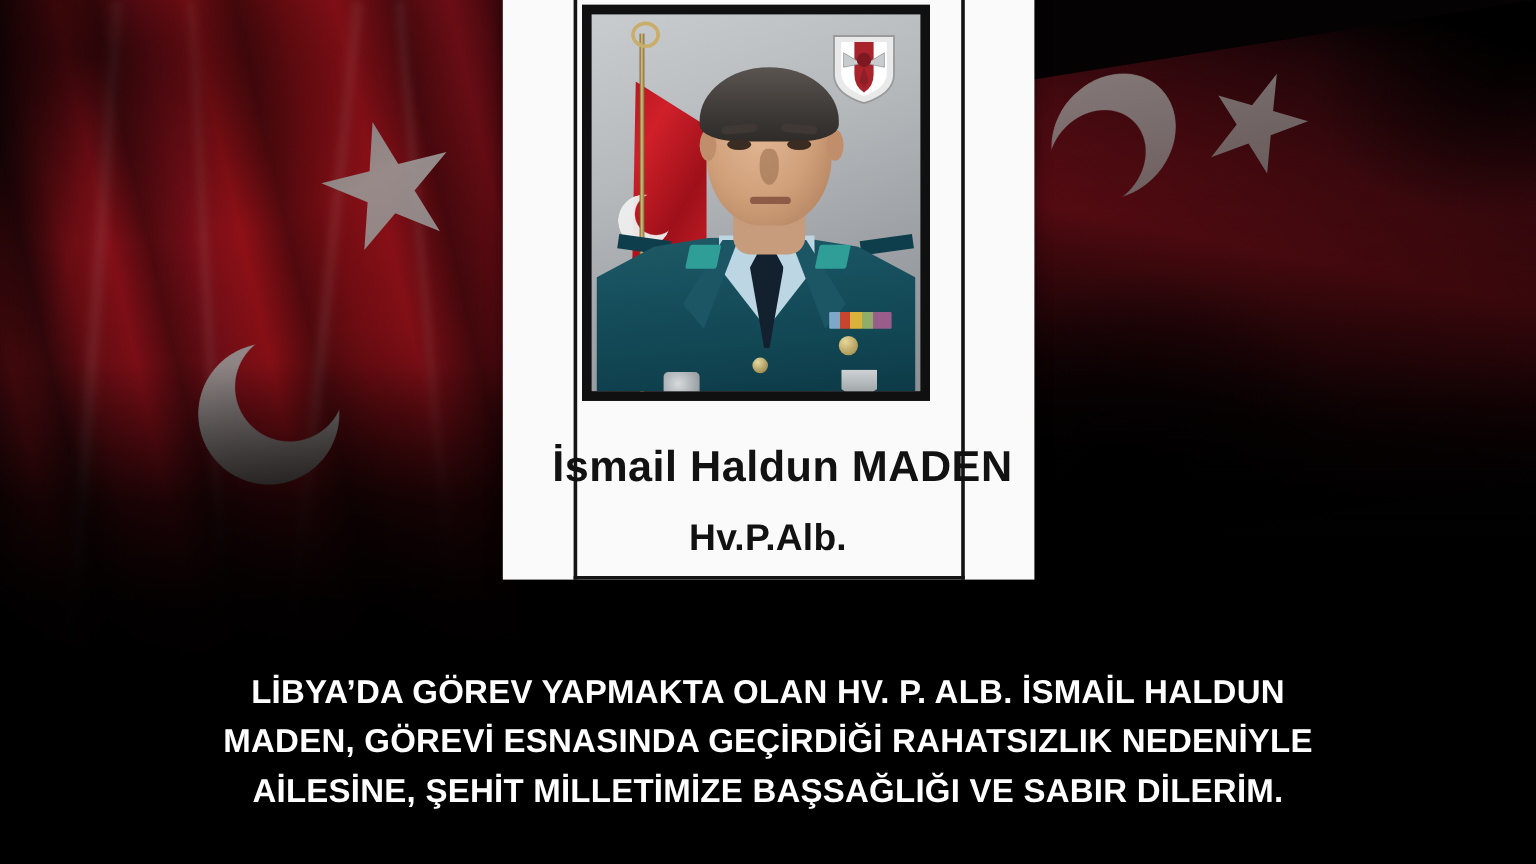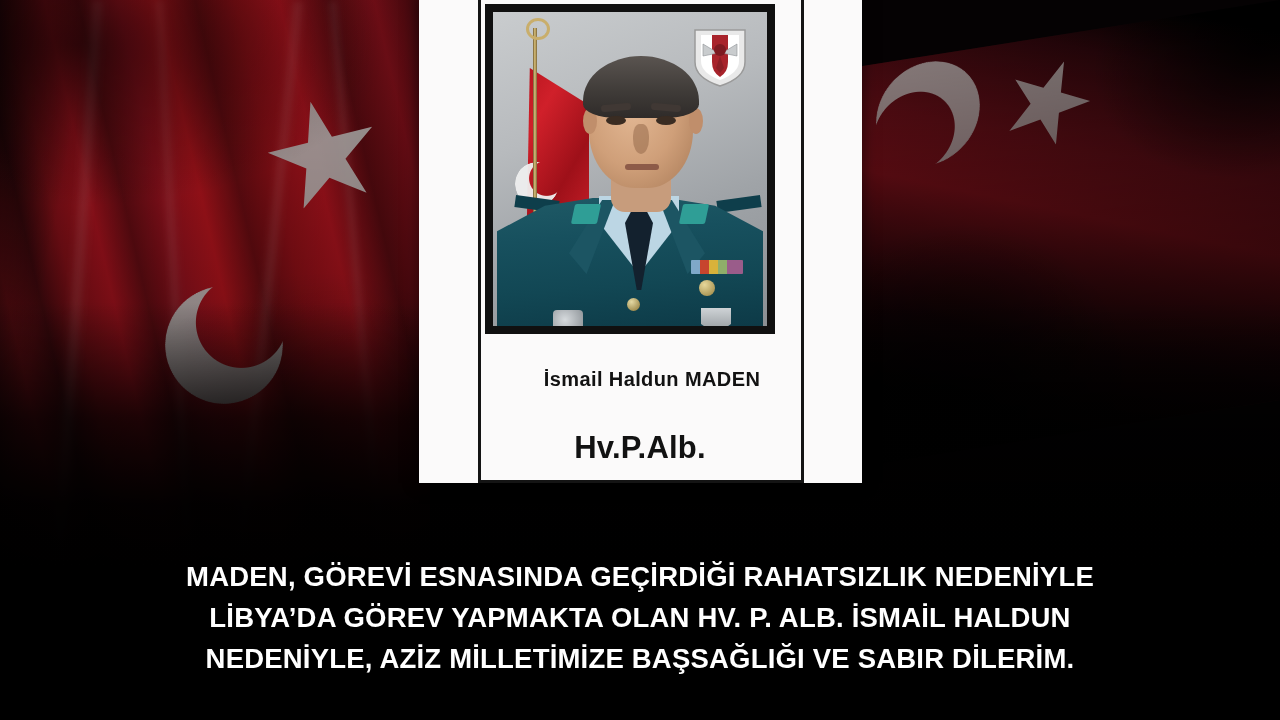--- a/index.html
+++ b/index.html
@@ -171,21 +171,21 @@
   .badge-l{position:absolute;left:60px;top:298px;width:30px;height:28px;
     background:radial-gradient(circle at 40% 35%,#d6dadd,#7f858a);border-radius:4px;}
   .btn-u{position:absolute;left:134px;top:286px;width:13px;height:13px;border-radius:50%;
     background:radial-gradient(circle at 35% 30%,#e3d9a4,#8a7433);}
   .epaulet{position:absolute;top:186px;width:44px;height:12px;background:#0e3e4b;}
   .epaulet.l{left:22px;transform:rotate(8deg);} .epaulet.r{left:224px;transform:rotate(-8deg);}
 
   
   #name-line{
     position:absolute;left:0;right:0;top:368px;text-align:center;
-    font-size:20px;font-weight:bold;color:#121212;letter-spacing:.4px;white-space:nowrap;padding-left:24px;
+    font-size:36px;font-weight:bold;color:#121212;letter-spacing:.4px;white-space:nowrap;padding-left:24px;
   }
   #rank-line{
     position:absolute;left:0;right:0;top:430px;text-align:center;
     font-size:31px;font-weight:bold;color:#121212;letter-spacing:.2px;
   }
 
   
   #caption{
     position:absolute;left:0;right:0;top:556px;
     text-align:center;color:#fff;
@@ -264,18 +264,18 @@
       <div class="eye r"></div>
       <div class="nose"></div>
       <div class="mouth"></div>
     </div>
   </div>
 
   <div id="name-line">İsmail Haldun  MADEN</div>
   <div id="rank-line">Hv.P.Alb.</div>
 
   <div id="caption">
+    <span class="cl">LİBYA’DA GÖREV YAPMAKTA OLAN HV. P. ALB. İSMAİL HALDUN</span>
     <span class="cl">MADEN, GÖREVİ ESNASINDA GEÇİRDİĞİ RAHATSIZLIK NEDENİYLE</span>
-    <span class="cl">LİBYA’DA GÖREV YAPMAKTA OLAN HV. P. ALB. İSMAİL HALDUN</span>
-    <span class="cl">NEDENİYLE, AZİZ MİLLETİMİZE BAŞSAĞLIĞI VE SABIR DİLERİM.</span>
+    <span class="cl">AİLESİNE, ŞEHİT MİLLETİMİZE BAŞSAĞLIĞI VE SABIR DİLERİM.</span>
   </div>
 
 </div>
 
 </body></html>

